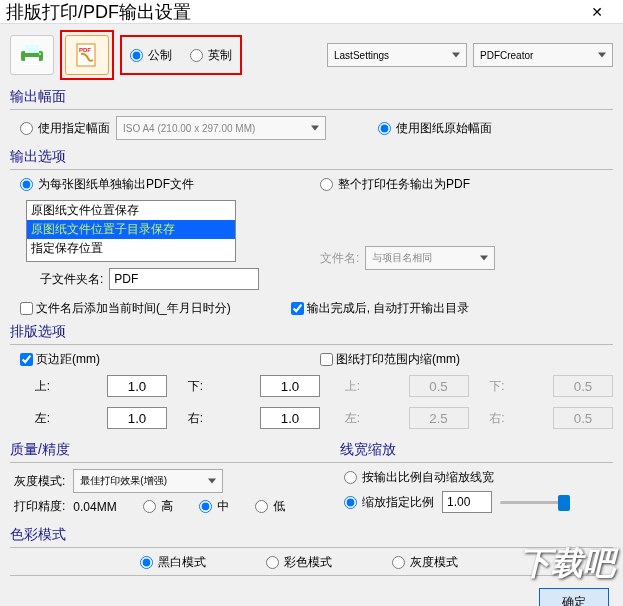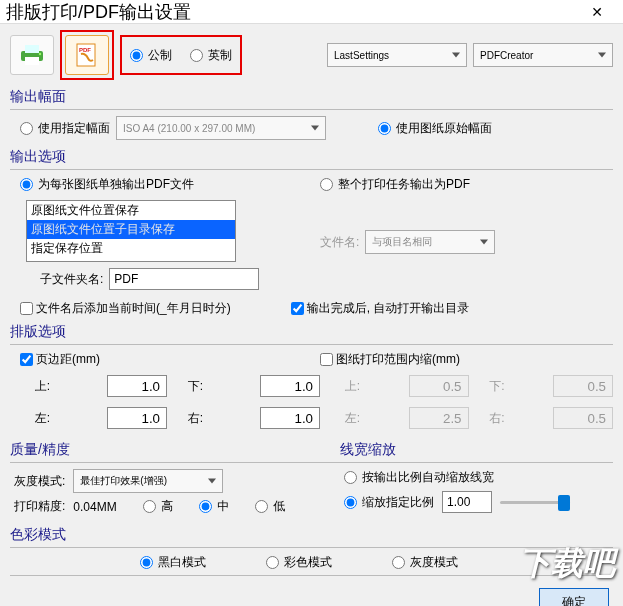--- a/index.html
+++ b/index.html
@@ -14,31 +14,31 @@
 .red-box-wide { border: 2px solid #e60000; padding: 4px 8px; display: inline-flex; align-items: center; gap: 18px; height: 40px; }
 .radio-wrap { display: inline-flex; align-items: center; gap: 3px; cursor: pointer; }
 .radio-wrap input[type=radio] { margin: 0 2px 0 0; }
 .combo { height: 24px; border: 1px solid #aaa; background: #f8f8f8; padding: 0 22px 0 6px; font-size: 10px; position: relative; display: inline-flex; align-items: center; cursor: pointer; }
 .combo::after { content: ""; position: absolute; right: 6px; top: 50%; width: 0; height: 0; border-left: 4px solid transparent; border-right: 4px solid transparent; border-top: 5px solid #555; transform: translateY(-50%); }
 .fieldset-lbl { color: #1a1a8a; font-size: 14px; margin: 6px 0 3px 0; }
 .hr { border: none; border-top: 1px solid #bbb; margin-bottom: 6px; }
 .row { display: flex; align-items: center; gap: 6px; }
 .listbox { width: 210px; height: 62px; border: 1px solid #888; background: #fff; margin: 6px 0 6px 16px; overflow: hidden; }
 .listbox .item { padding: 1px 4px; }
-.listbox .item.sel { background: #0a64ff; color: #e5e5e5; }
+.listbox .item.sel { background: #0a64ff; color: #bef264; }
 .txt-input { height: 22px; border: 1px solid #888; background: #fff; padding: 0 4px; font-size: 12px; }
 .chk-wrap { display: inline-flex; align-items: center; gap: 3px; cursor: pointer; }
 .chk-wrap input { margin: 0; }
 .two-col { display: flex; }
 .col-l { width: 310px; }
 .col-r { flex: 1; }
 .dim { color: #999; }
 .margins { display: grid; grid-template-columns: auto 60px auto 60px; gap: 10px 10px; align-items: center; margin-left: 14px; }
 .margins .lbl { width: 26px; text-align: right; }
-.margins input { width: 60px; height: 22px; border: 1px solid #888; text-align: right; padding: 0 6px; }
+.margins input { width: 60px; height: 22px; border: 1px solid #888; text-align: center; padding: 0 6px; }
 .margins input.dim { color: #999; border-color: #ccc; }
 .quality-row { display: flex; align-items: center; gap: 8px; margin: 5px 0 5px 4px; }
 .slider-wrap { width: 70px; height: 18px; position: relative; display:inline-block; }
 .slider-track { position:absolute; top:8px; left:0; right:0; height:3px; background:#bbb; border-radius:2px;}
 .slider-thumb { position:absolute; top:2px; right:0; width:12px; height:16px; background:#0078d7; border-radius:2px;}
 .btn { height: 28px; padding: 0 22px; border: 1px solid #0a64c8; background: #d8e8f8; cursor: pointer; display:inline-flex; align-items:center; }
 .footer { display:flex; justify-content:flex-end; padding: 6px 4px 0 0; }
 .watermark { position:absolute; right:8px; bottom:20px; font-size:32px; font-weight:bold; color:#fff; text-shadow:1px 1px 3px rgba(0,0,0,0.8); font-style:italic; pointer-events:none; }
 .disabled-label { color:#999; }
 </style>
@@ -116,21 +116,21 @@
       <div class="row" style="margin-left:30px">
         <span>子文件夹名:</span>
         <input class="txt-input" style="width: 150px;" value="PDF">
       </div>
     </div>
     <div class="col-r" style="padding-top:0">
       <label class="radio-wrap">
           <input type="radio" name="outm" style="">
           <span>整个打印任务输出为PDF</span>
         </label>
-      <div class="row" style="margin-top:36px">
+      <div class="row" style="margin-top:52px">
         <span class="disabled-label">文件名:</span>
         <div class="combo" style="width:130px;color:#888">与项目名相同</div>
       </div>
     </div>
   </div>
   <div class="row" style="margin:10px 0 6px 10px;gap:60px">
     <label class="chk-wrap">
         <input type="checkbox" style="">
         <span>文件名后添加当前时间(_年月日时分)</span>
       </label>

